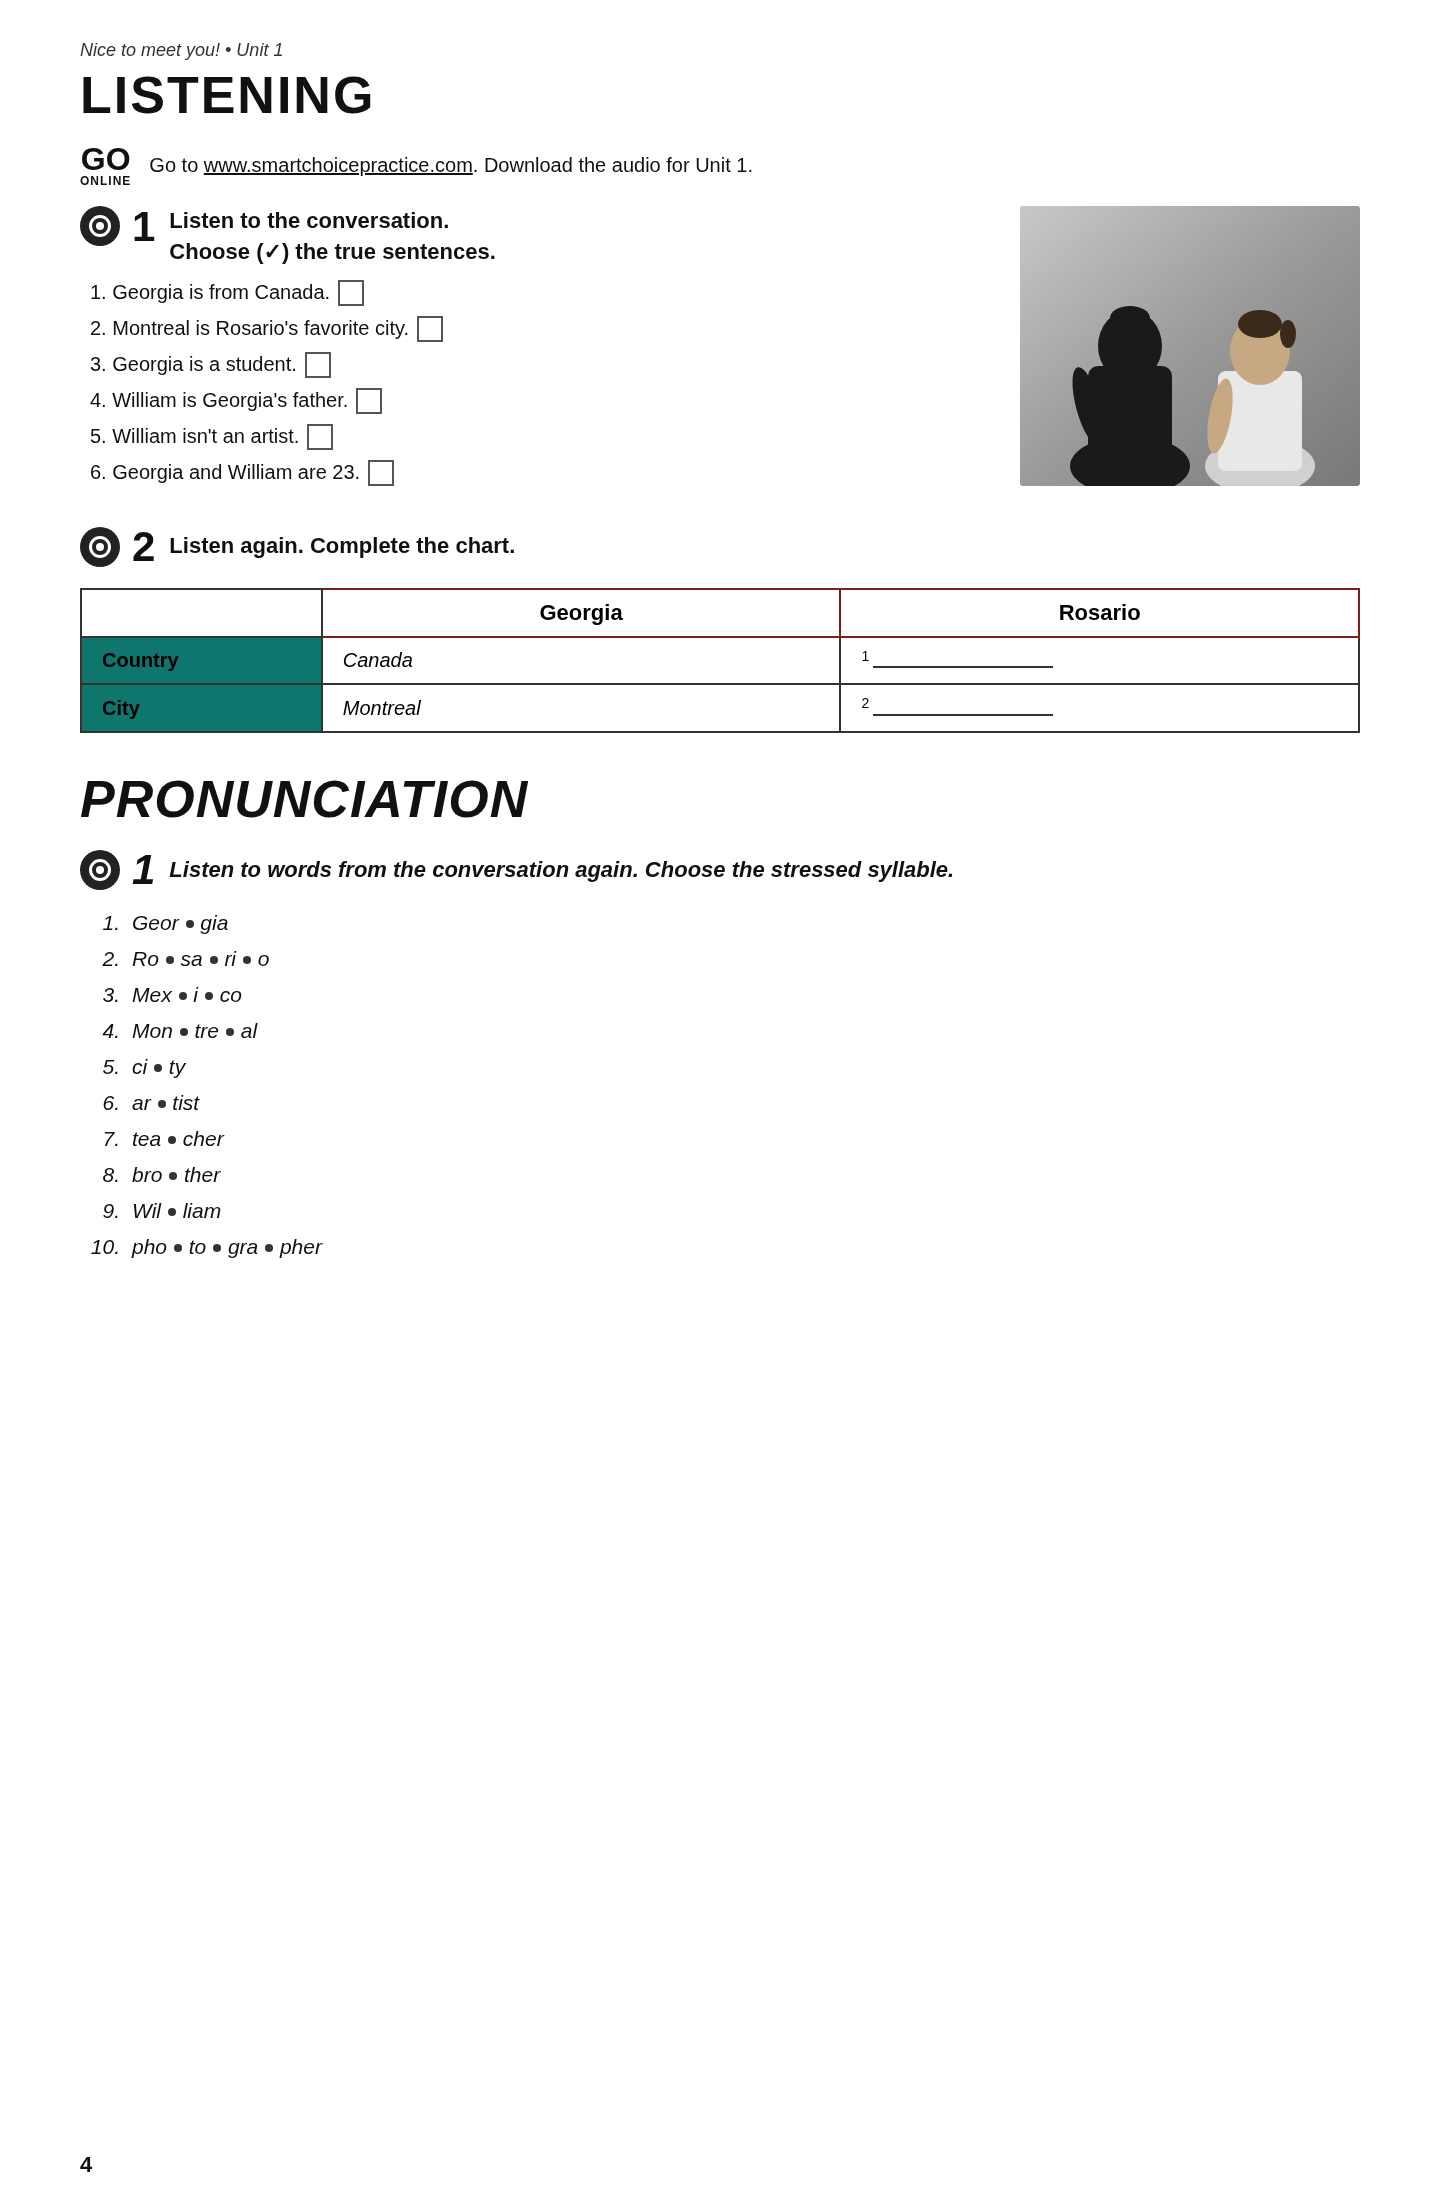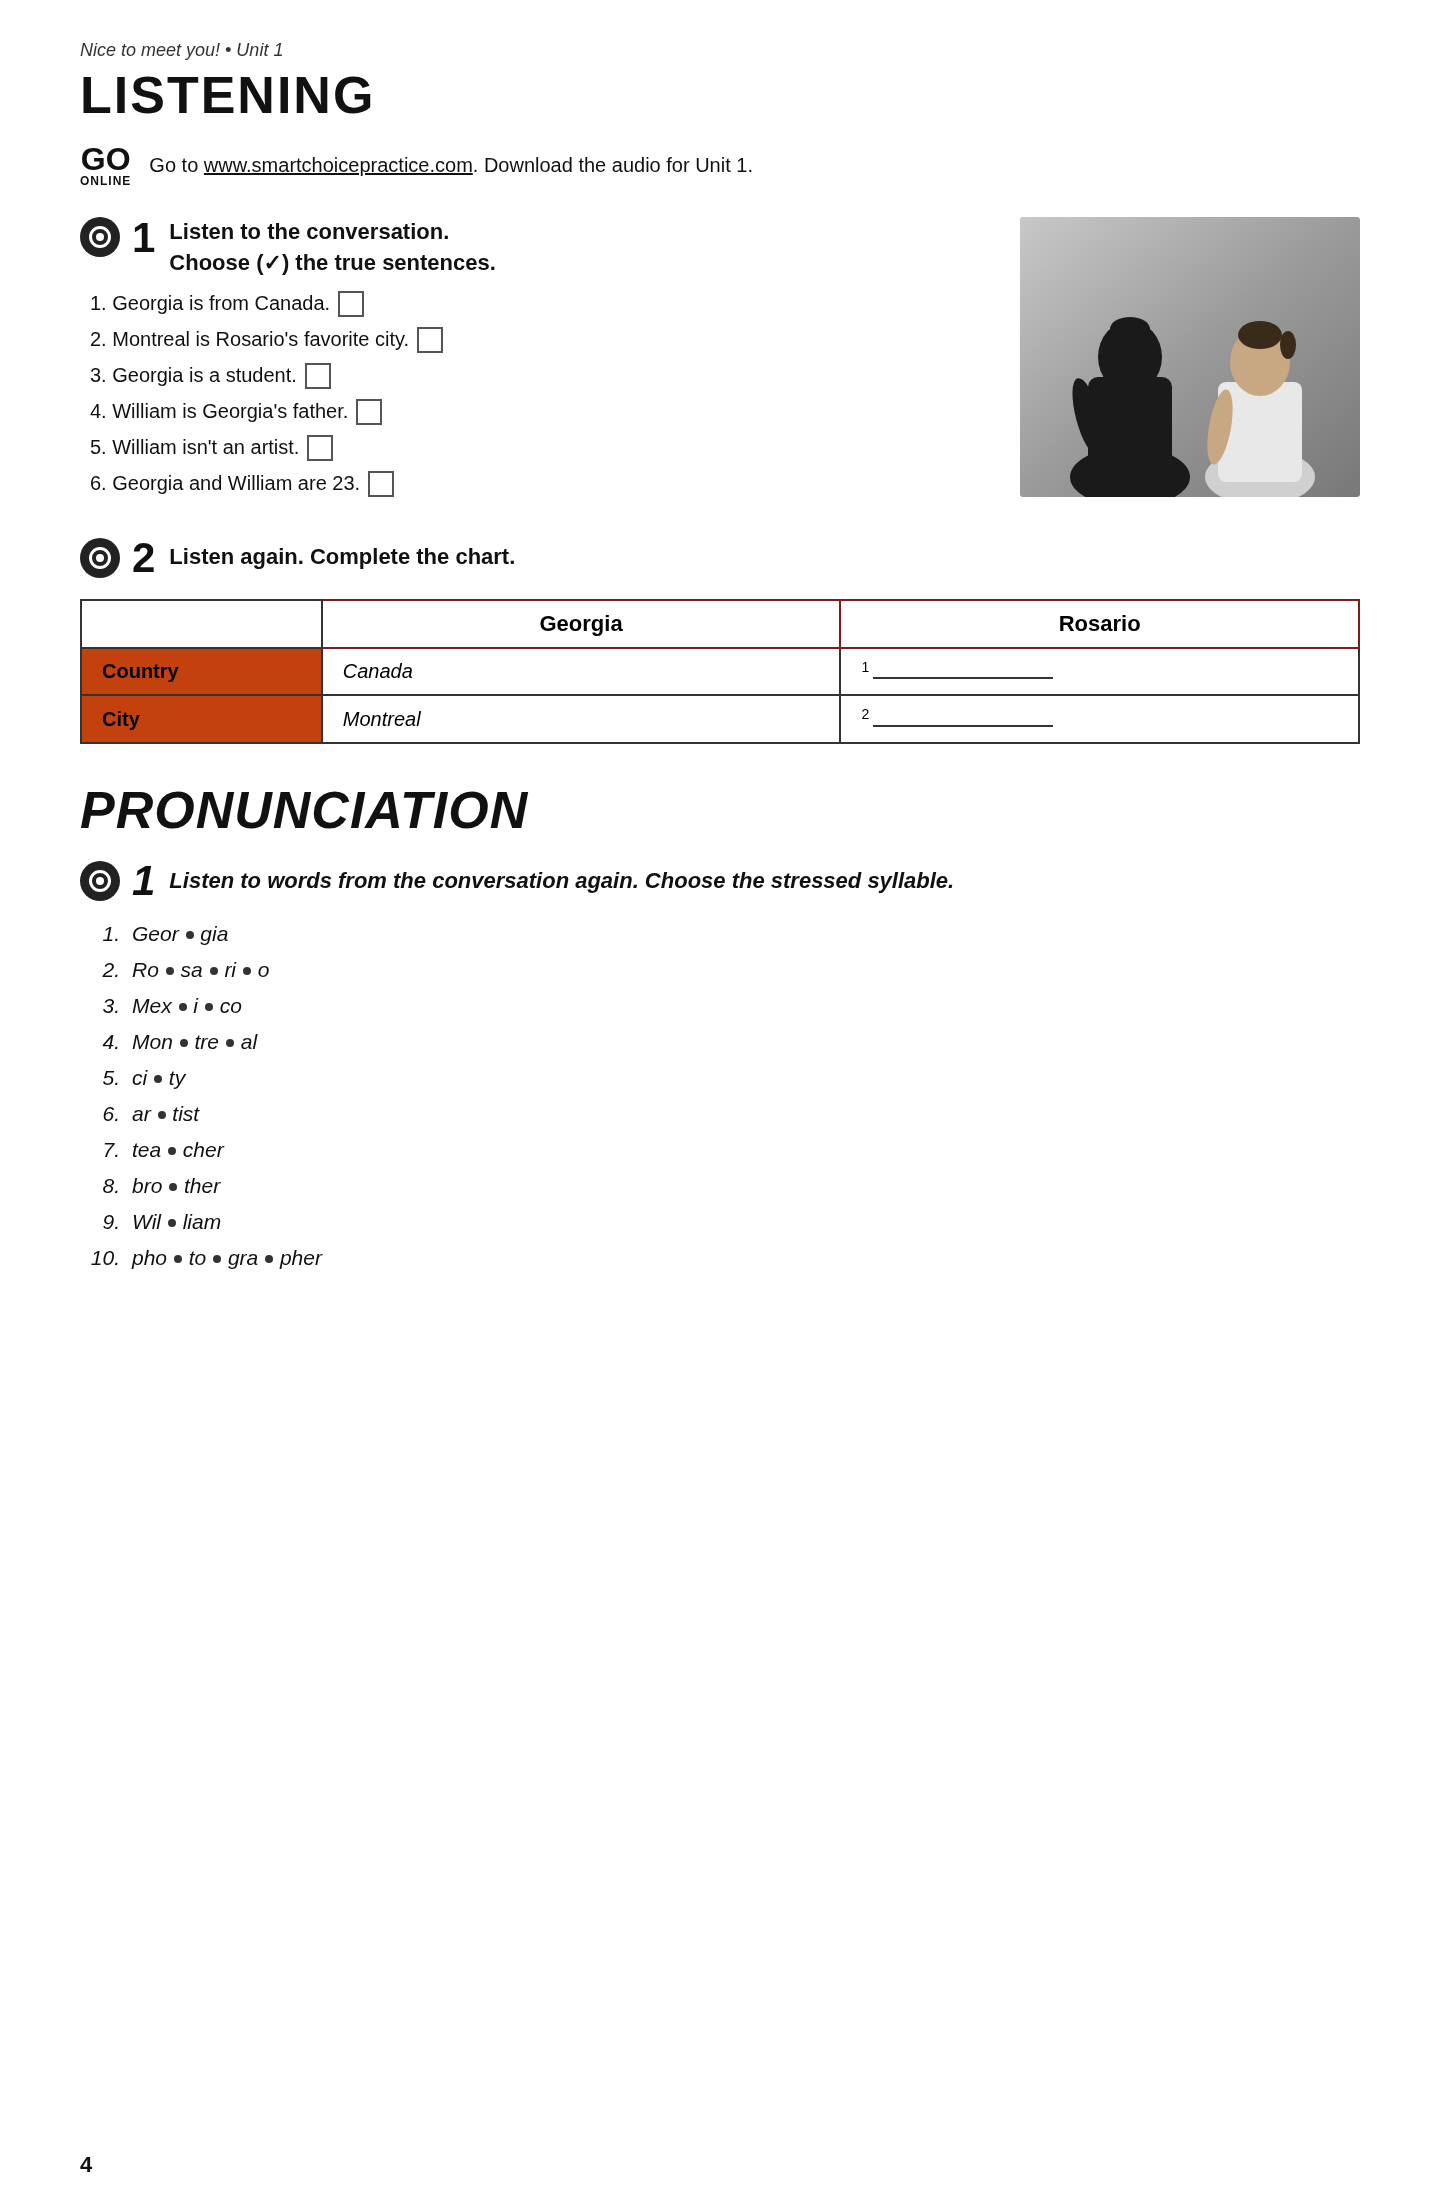--- a/index.html
+++ b/index.html
@@ -23,21 +23,21 @@
       font-size: 52px;
       font-weight: 900;
       letter-spacing: 2px;
       color: #111;
       margin-bottom: 18px;
     }
 
     .go-online-bar {
       display: flex;
       align-items: center;
-      margin-bottom: 30px;
+      margin-bottom: 19px;
       gap: 10px;
     }
 
     .go-online-box {
       display: flex;
       flex-direction: column;
       align-items: center;
       line-height: 1;
       margin-right: 8px;
     }
@@ -162,21 +162,21 @@
     }
 
     .chart-table td {
       border: 2px solid #333;
       padding: 10px 20px;
       background: #fff;
     }
 
     .chart-table .row-label {
       font-weight: 700;
-      background: #c2410c;
+      background: #0f766e;
       width: 120px;
     }
 
     .chart-table .georgia-col {
       width: 280px;
       font-style: italic;
       margin-top: 36px;
     }
 
     .chart-table .rosario-col {

